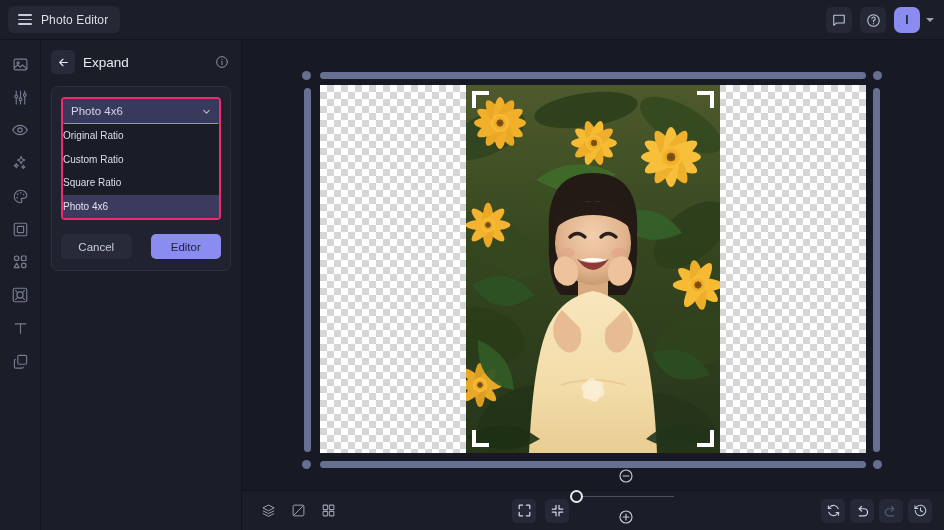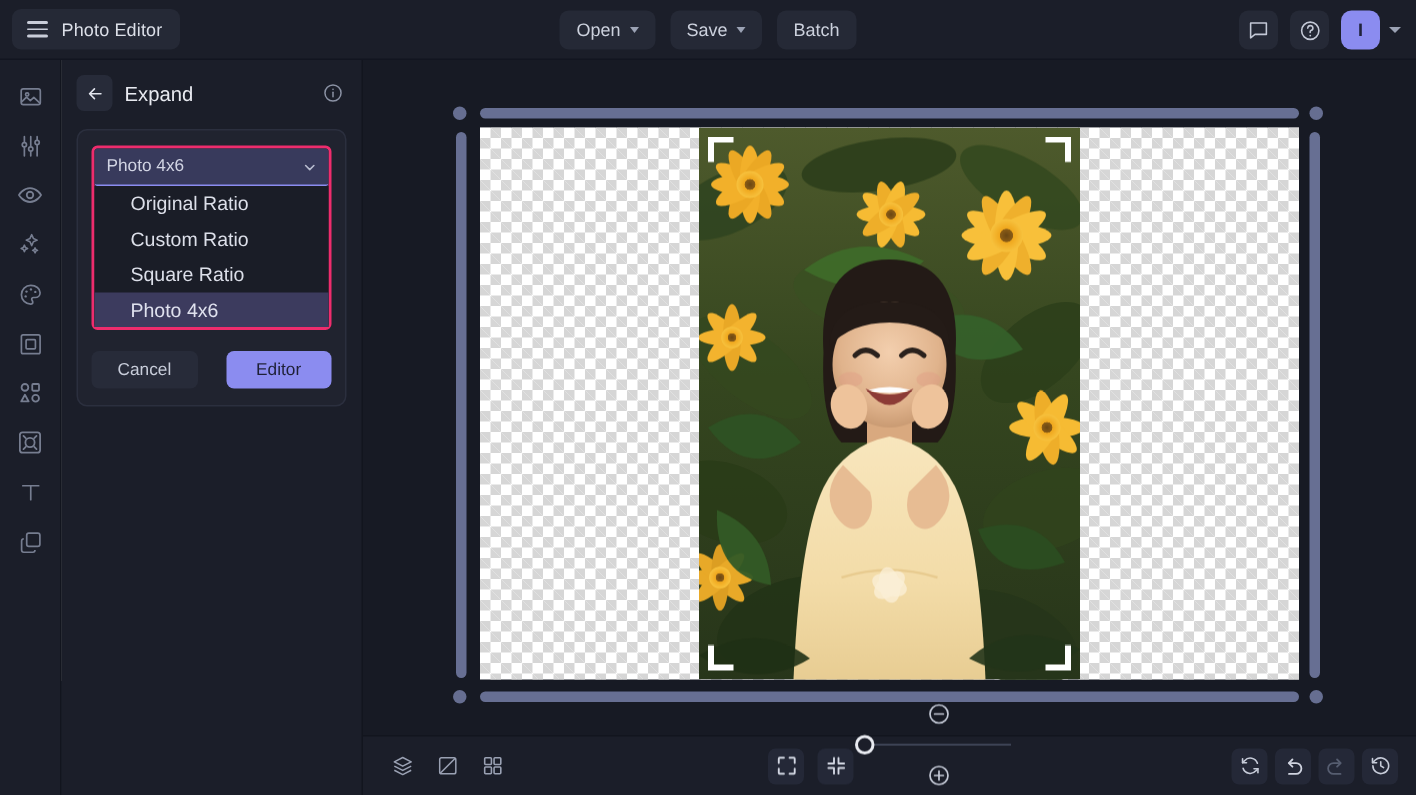--- a/index.html
+++ b/index.html
@@ -105,22 +105,22 @@
     height: 25px; background: #383a5c; border-radius: 2px;
     display: flex; align-items: center; justify-content: space-between;
     padding: 0 7px 0 8px; cursor: pointer;
     border-bottom: 1.5px solid #8b8cf0;
   }
   .sel-val { color: #d2d5e4; font-size: 11.5px; }
   .chev { color: #b9bdd0; display: flex; }
 
   .opts { background: #1a1d27; padding: 0; }
   .opt {
-    height: 23.5px; display: flex; align-items: center; padding-left: 24px;
-    color: #dcdfe9; font-size: 13px; cursor: pointer;
+    height: 23.5px; display: flex; align-items: center; padding-left: 0;
+    color: #dcdfe9; font-size: 10px; cursor: pointer;
   }
   .opt.sel-opt { background: #3c3b5e; color: #dfe1ee; }
 
   .actions { display: flex; gap: 19px; margin-top: 14px; }
   .btn {
     flex: 1; height: 25px; border-radius: 5px; font-size: 11.5px;
     display: flex; align-items: center; justify-content: center; cursor: pointer; border: none;
   }
   .btn-cancel { background: #272b39; color: #c8cdda; }
   .btn-apply { background: #8b8cf0; color: #1e2036; }
@@ -213,33 +213,20 @@
       <div class="brand">
         <span class="hamburger">
             <i></i>
             <i></i>
             <i></i>
           </span>
         <span class="brand-title">Photo Editor</span>
       </div>
     </div>
 
-    <div class="tb-center">
-      <button class="tbtn">
-        <span>Open</span>
-        <span class="caret"></span>
-      </button>
-      <button class="tbtn">
-        <span>Save</span>
-        <span class="caret"></span>
-      </button>
-      <button class="tbtn">
-        <span>Batch</span>
-      </button>
-    </div>
 
     <div class="tb-right">
       <div class="icon-sq">
         <svg width="14" height="14" viewBox="0 0 24 24" fill="none" stroke="#c3c8d6" stroke-width="1.8" stroke-linecap="round" stroke-linejoin="round">
           <path d="M3 4h18v13H8l-5 4z"></path>
         </svg>
       </div>
       <div class="icon-sq">
         <svg width="15" height="15" viewBox="0 0 24 24" fill="none" stroke="#c3c8d6" stroke-width="1.7" stroke-linecap="round">
           <circle cx="12" cy="12" r="9.2"></circle>

